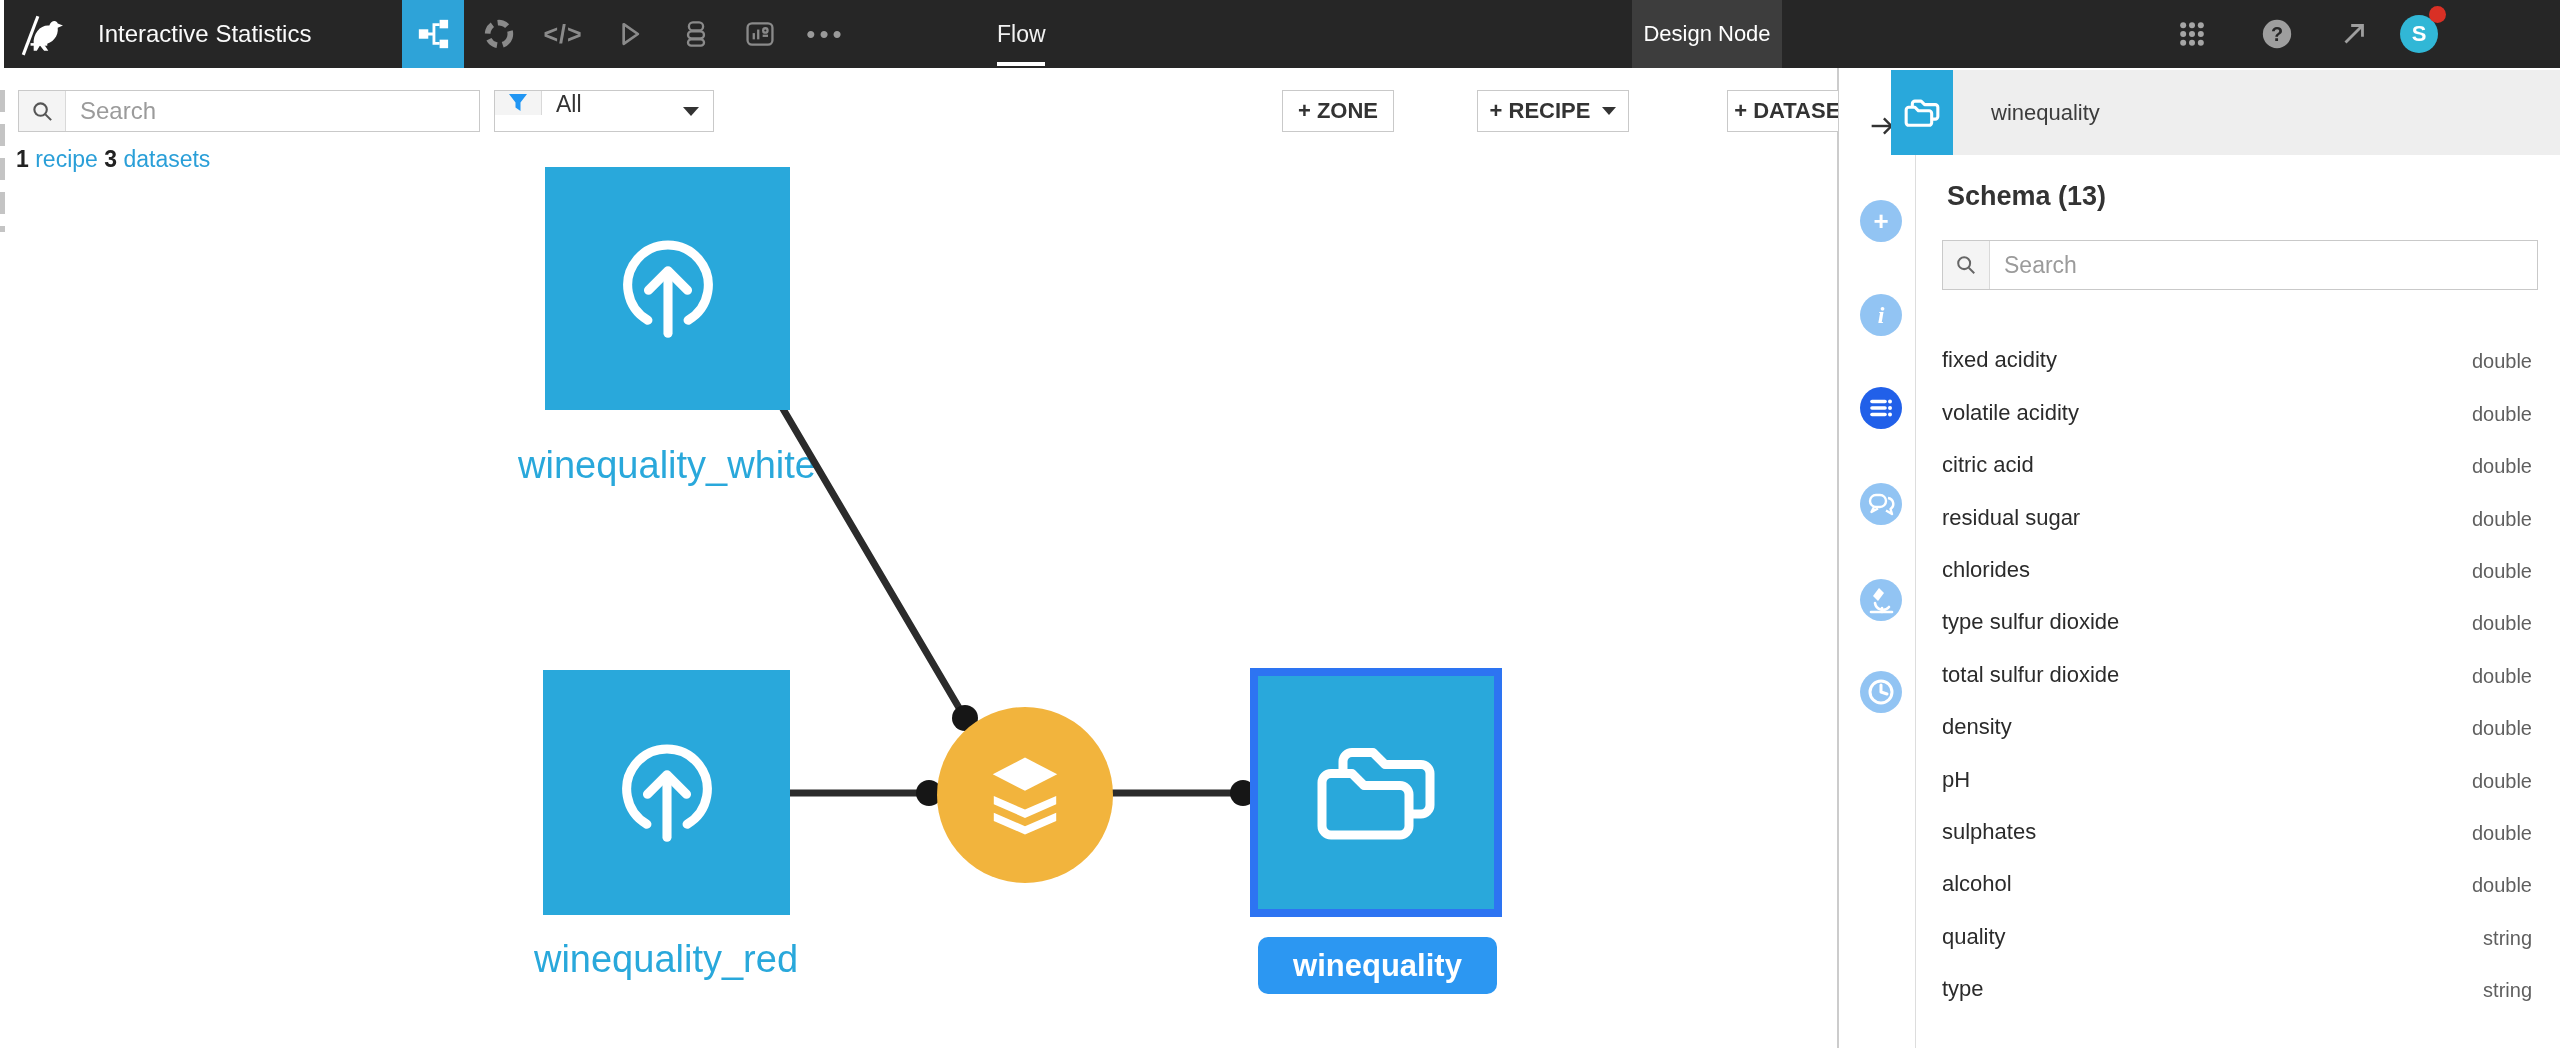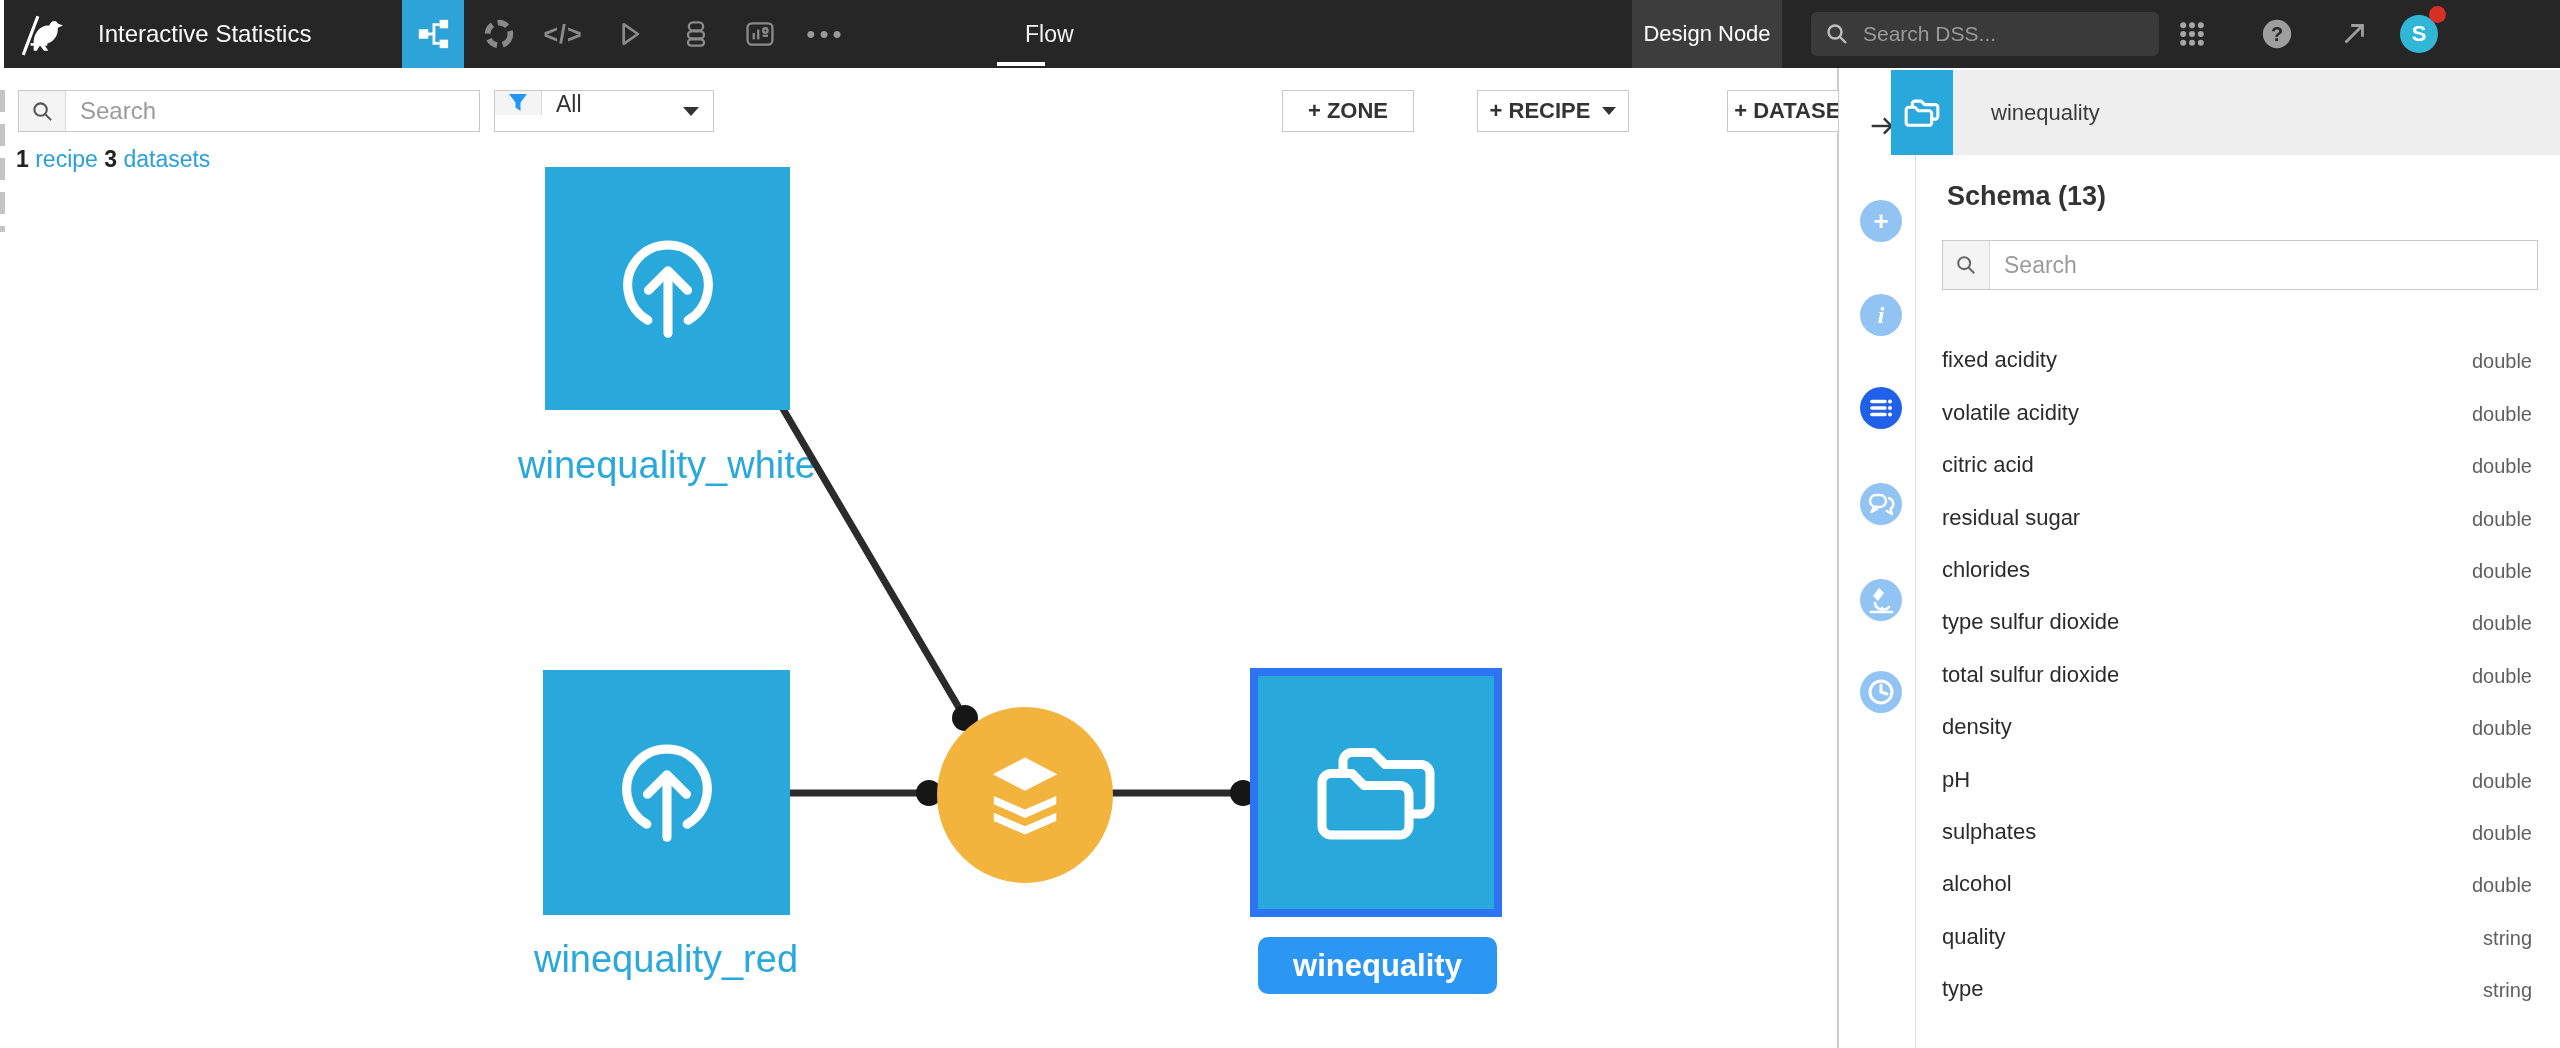--- a/index.html
+++ b/index.html
@@ -9,21 +9,21 @@
   
   .topbar{position:absolute;left:4px;top:0;width:2560px;height:76px;background:var(--topbar-bg,#262626);}
   .logo{position:absolute;left:14px;top:12px;width:46px;height:46px;cursor:pointer;}
   .tb-title{position:absolute;left:94px;top:0;height:68px;line-height:68px;color:#fafafa;font-size:24px;}
   .tab-flow{position:absolute;left:398px;top:0;width:62px;height:68px;background:var(--tab-blue,#2EA3D8);
             display:flex;align-items:center;justify-content:center;cursor:pointer;}
   .tb-icon{position:absolute;top:0;height:68px;width:44px;display:flex;align-items:center;justify-content:center;
            color:#8a8a8a;cursor:pointer;}
   .tb-icon.code{font-size:25px;font-weight:bold;letter-spacing:1px;}
   .tb-icon.dots{font-size:26px;letter-spacing:4px;color:#9a9a9a;}
-  .tb-flow-label{position:absolute;left:993px;top:0;height:68px;line-height:68px;color:#f2f2f2;font-size:23px;cursor:pointer;margin-left:28px;}
+  .tb-flow-label{position:absolute;left:993px;top:0;height:68px;line-height:68px;color:#f2f2f2;font-size:23px;cursor:pointer;}
   .flow-underline{position:absolute;left:993px;top:62px;width:48px;height:4px;background:#fff;}
   .design-node{position:absolute;left:1628px;top:0;width:150px;height:68px;background:#3d3d3d;color:#fff;
                font-size:22px;display:flex;align-items:center;justify-content:center;cursor:pointer;}
   .dss-search{position:absolute;left:1807px;top:12px;width:348px;height:44px;background:#3a3a3a;border-radius:6px;
               display:flex;align-items:center;padding:0 14px;box-sizing:border-box;cursor:text;}
   .dss-search input{flex:1;background:transparent;border:none;outline:none;color:#cfcfcf;font-size:21px;
                     margin-left:12px;font-family:inherit;}
   .dss-search input::placeholder{color:#9a9a9a;}
   .avatar{position:absolute;left:2396px;top:15px;width:38px;height:38px;border-radius:50%;
           background:var(--avatar-teal,#31B7D6);color:#fff;font-size:22px;font-weight:bold;
@@ -45,21 +45,21 @@
   .flow-filter .seg{width:46px;display:flex;align-items:center;justify-content:center;background:#f4f4f4;border-right:1px solid #d9d9d9;}
   .flow-filter .val{flex:1;font-size:23px;color:#333;display:flex;align-items:center;padding-left:14px;}
   .caret{width:0;height:0;border-left:8px solid transparent;border-right:8px solid transparent;border-top:9px solid #333;}
   .flow-filter .caret{margin:auto 14px auto 0;}
   .counts{position:absolute;left:16px;top:78px;font-size:23px;color:#222;}
   .counts b{font-weight:bold;color:#222;}
   .counts a{color:var(--link-blue,#2A9FD8);text-decoration:none;cursor:pointer;}
   .add-btn{position:absolute;top:22px;height:42px;background:#fff;border:1px solid #c9c9c9;box-sizing:border-box;
            font-size:22px;font-weight:bold;color:#333;display:flex;align-items:center;justify-content:center;gap:12px;cursor:pointer;}
   .add-btn .caret{border-top-width:8px;border-left-width:7px;border-right-width:7px;}
-  #btn-zone{left:1282px;width:132px;}
+  #btn-zone{left:1282px;width:112px;}
   #btn-recipe{left:1477px;width:152px;text-align:center;}
   #btn-dataset{left:1727px;width:160px;}
 
   .edges{position:absolute;left:0;top:0;width:1838px;height:980px;pointer-events:none;}
   .edge{stroke:var(--edge-dark,#2B2B2B);stroke-width:7;stroke-linecap:round;}
   .edge-dot{fill:#161616;}
 
   .node{position:absolute;display:flex;align-items:center;justify-content:center;cursor:pointer;}
   .node.square{background:var(--dataset-blue,#29A8DB);}
   #node-white{left:545px;top:99px;width:245px;height:243px;}
@@ -152,29 +152,20 @@
         <line x1="21" y1="20" x2="27" y2="20"></line>
       </svg>
     </div>
     <div class="tb-icon dots" style="left:800px;">•••</div>
 
     <div class="tb-flow-label">Flow</div>
     <div class="flow-underline"></div>
 
     <div class="design-node">Design Node</div>
 
-    <div class="dss-search">
-      <span>
-        <svg viewBox="0 0 24 24" width="24" height="24" fill="none" stroke="#bdbdbd" stroke-width="2.4">
-          <circle cx="10" cy="10" r="6.5"></circle>
-            <line x1="15" y1="15" x2="21" y2="21"></line>
-        </svg>
-      </span>
-      <input placeholder="Search DSS..." style="">
-    </div>
 
     <div class="tb-icon" style="left:2166px;">
       <svg viewBox="0 0 34 34" width="30" height="30" fill="#a5a5a5">
         <circle cx="7" cy="7" r="3.4"></circle>
           <circle cx="17" cy="7" r="3.4"></circle>
           <circle cx="27" cy="7" r="3.4"></circle>
         <circle cx="7" cy="17" r="3.4"></circle>
           <circle cx="17" cy="17" r="3.4"></circle>
           <circle cx="27" cy="17" r="3.4"></circle>
         <circle cx="7" cy="27" r="3.4"></circle>

